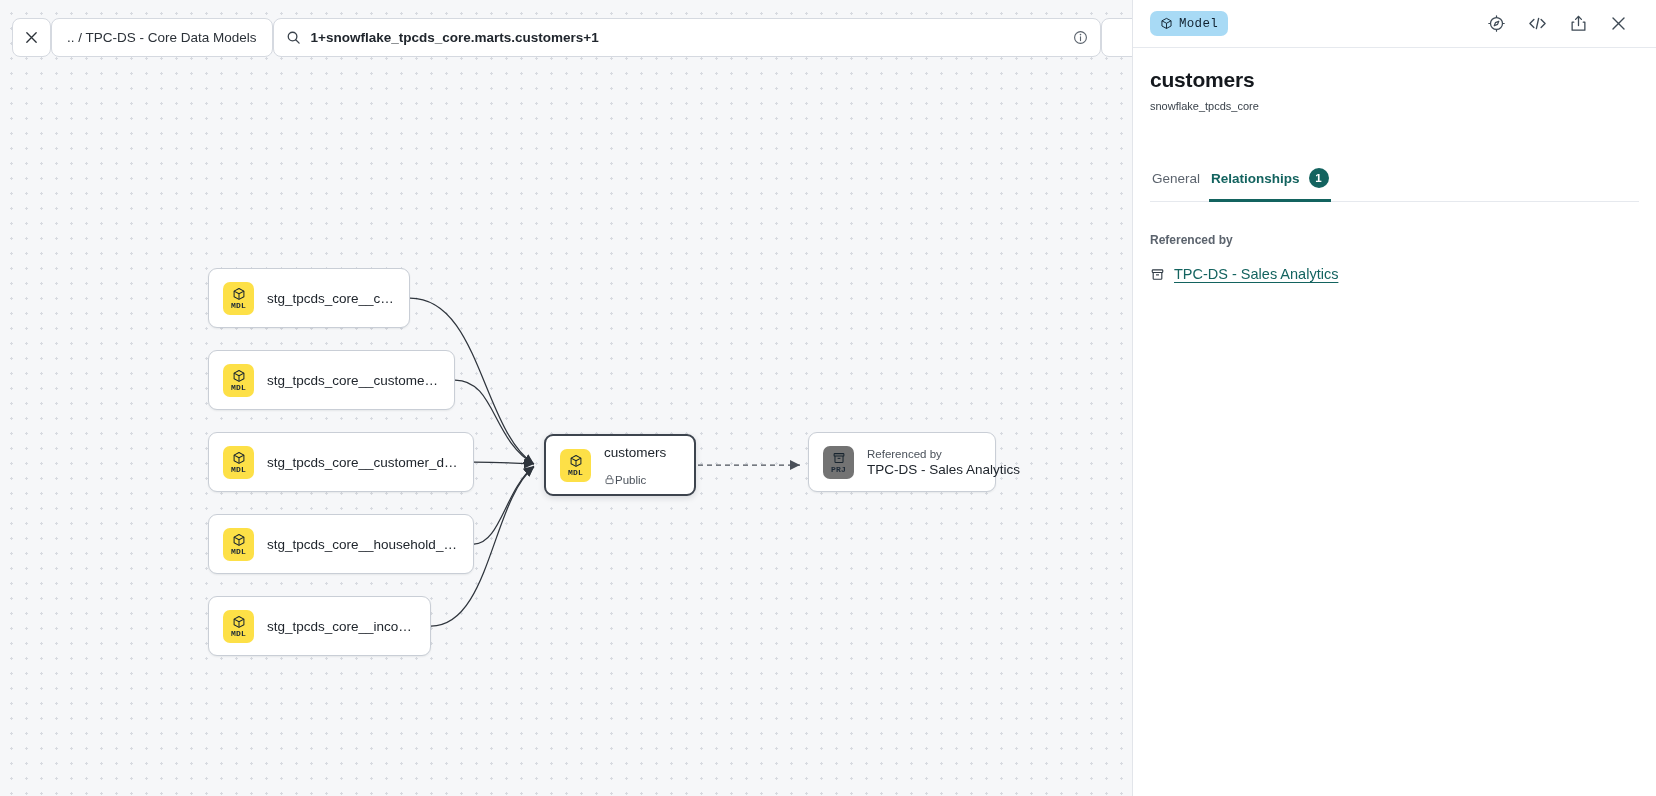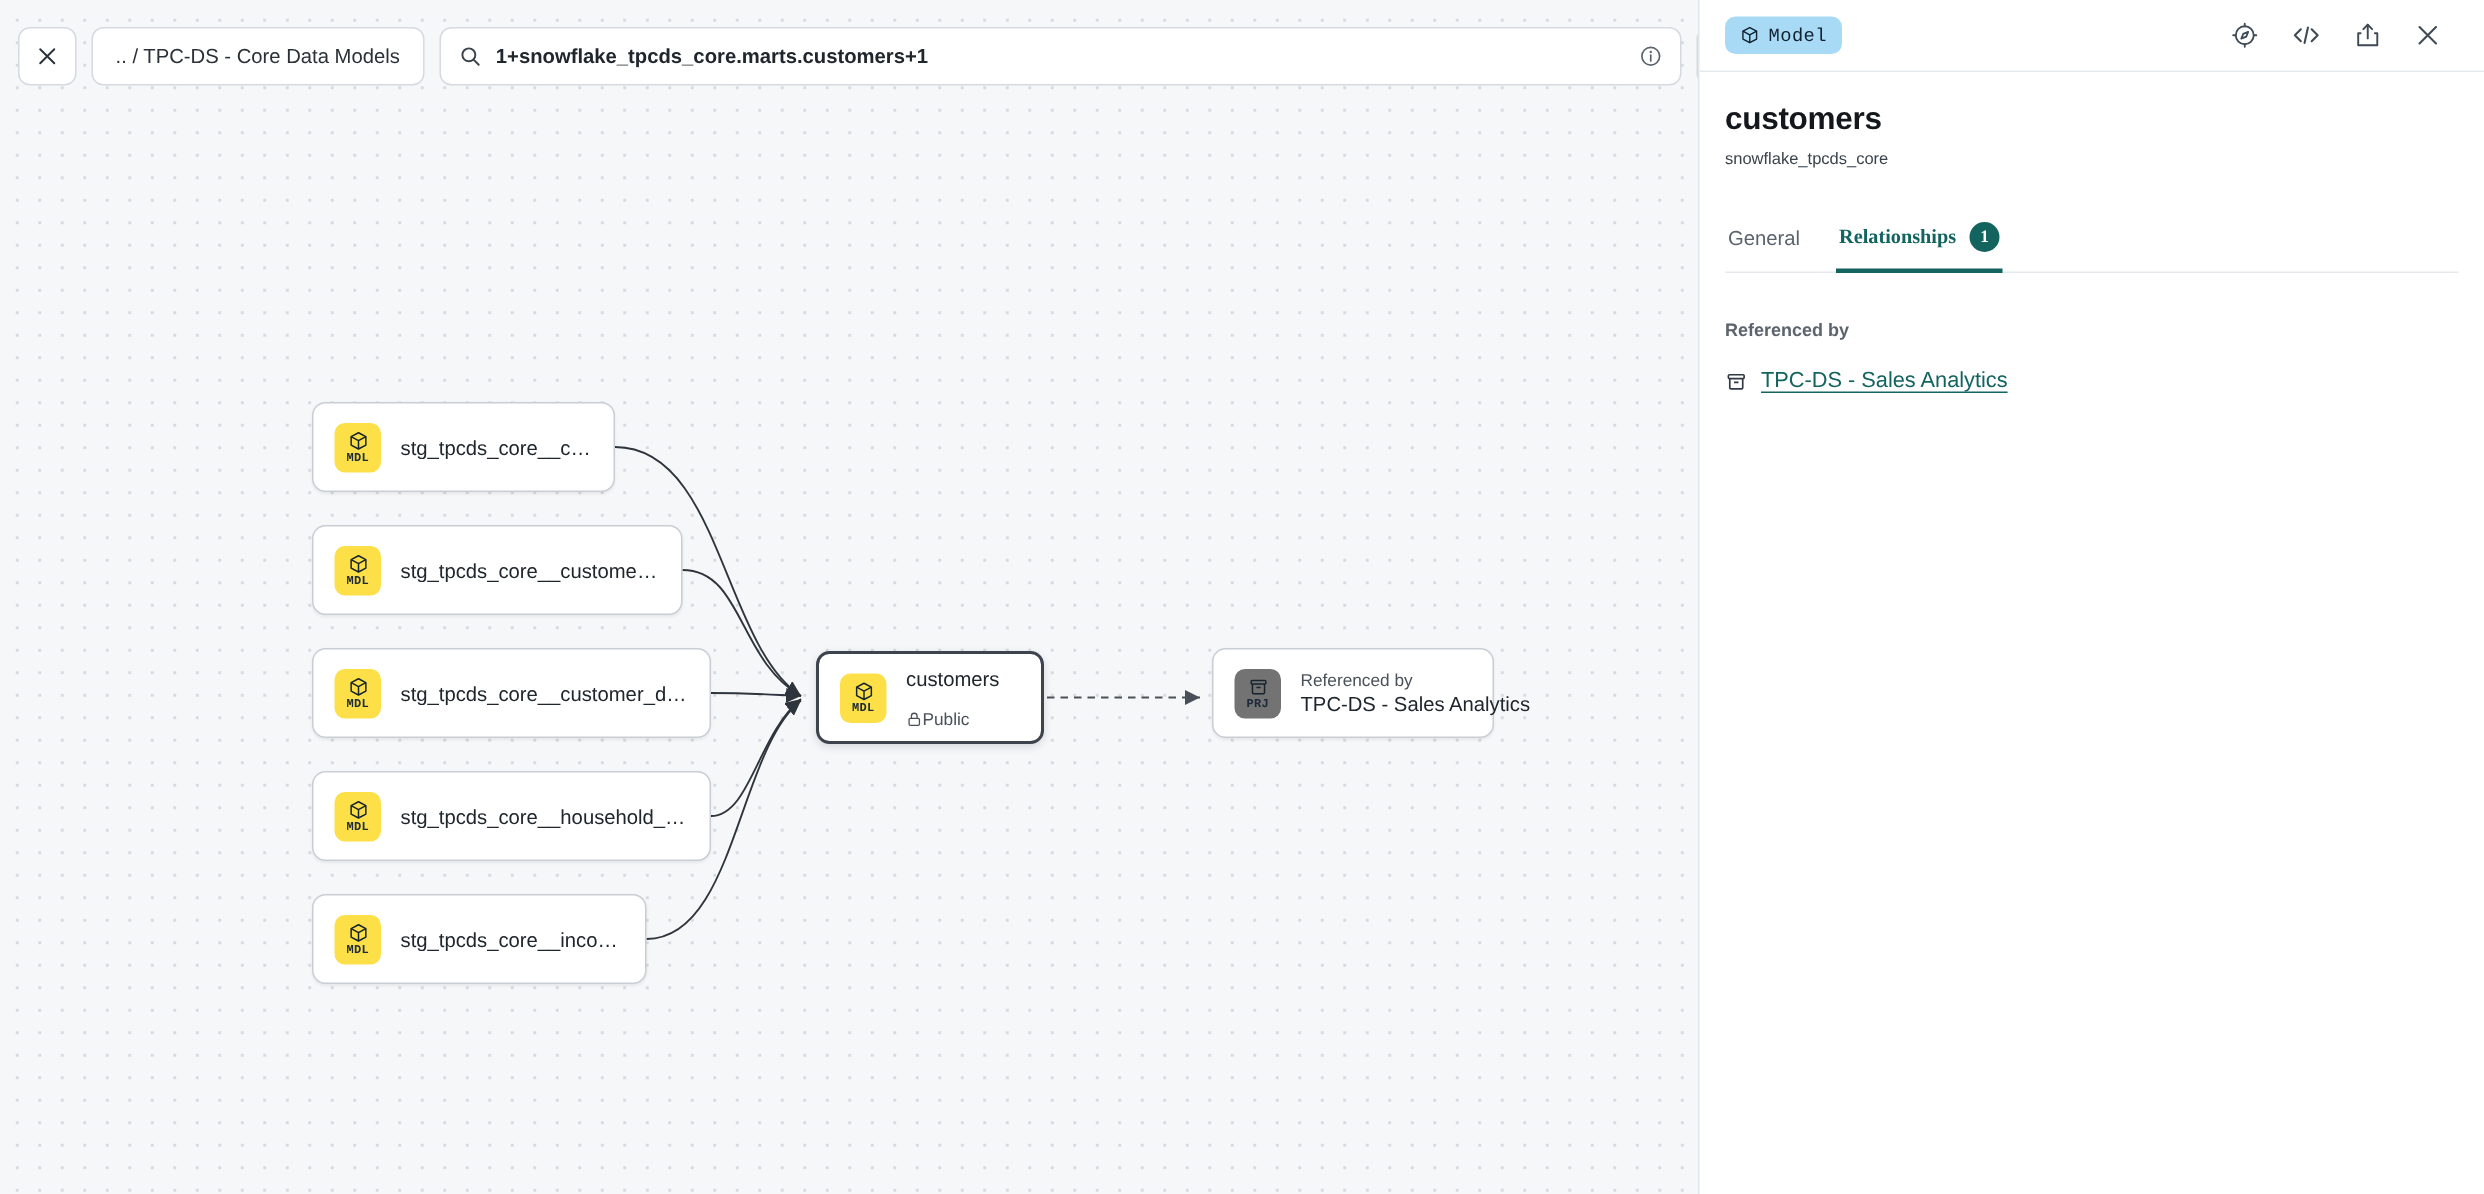--- a/index.html
+++ b/index.html
@@ -19,21 +19,21 @@
     background-size: 15px 15px;
     background-position: 4px 6px;
     overflow: hidden;
     flex: 0 0 1132px;
   }
   #edges { position: absolute; inset: 0; width: 1132px; height: 796px; pointer-events: none; }
 
   
   #toolbar {
     position: absolute; top: 18px; left: 12px;
-    display: flex; align-items: center; gap: 10px;
+    display: flex; align-items: center; gap: 0;
     z-index: 20;
   }
   .tb-btn {
     background: #ffffff; border: 1px solid #d5d9e0; border-radius: 8px;
     height: 39px; display: flex; align-items: center; justify-content: center;
     color: #2b3138; cursor: pointer;
   }
   .tb-close { width: 39px; }
   .tb-crumb { padding: 0 15px; font-size: 13.5px; color: #2b3138; white-space: nowrap; }
   .tb-search {
@@ -104,27 +104,27 @@
     font-family: "Liberation Mono", monospace;
     font-size: 12.5px; letter-spacing: .3px;
   }
   .head-actions { margin-left: auto; display: flex; align-items: center; gap: 21px; color: #3e4a55; }
   .head-actions .ic { cursor: pointer; }
 
   #panel-body { padding: 20px 17px 0 17px; }
   .obj-title { font-size: 21px; font-weight: 700; color: #14181d; letter-spacing: -.2px; }
   .obj-sub { font-size: 11px; color: #3a424b; margin-top: 8px; }
 
-  .tabs { display: flex; gap: 22px; margin-top: 36px; border-bottom: 1px solid #e6e9ee; }
+  .tabs { display: flex; gap: 7px; margin-top: 56px; border-bottom: 1px solid #e6e9ee; }
   .tab {
     padding: 0 2px 11px 2px; font-size: 13.5px; color: #5b636d;
     cursor: pointer; display: flex; align-items: center; gap: 9px;
     border-bottom: 3px solid transparent; margin-bottom: -1px;
   }
-  .tab.active { color: #13635f; font-weight: 700; border-bottom-color: #13635f; font-family: Liberation Serif, serif; }
+  .tab.active { color: #13635f; font-weight: 700; border-bottom-color: #13635f; }
   .tab-badge {
     background: #13635f; color: #fff; border-radius: 999px;
     min-width: 20px; height: 20px; padding: 0 6px;
     display: inline-flex; align-items: center; justify-content: center;
     font-size: 11.5px; font-weight: 700;
   }
 
   .sec-title { font-size: 12px; font-weight: 700; color: #5b636d; margin-top: 31px; }
   .ref-item { display: flex; align-items: center; gap: 9px; margin-top: 19px; }
   .ref-link {

